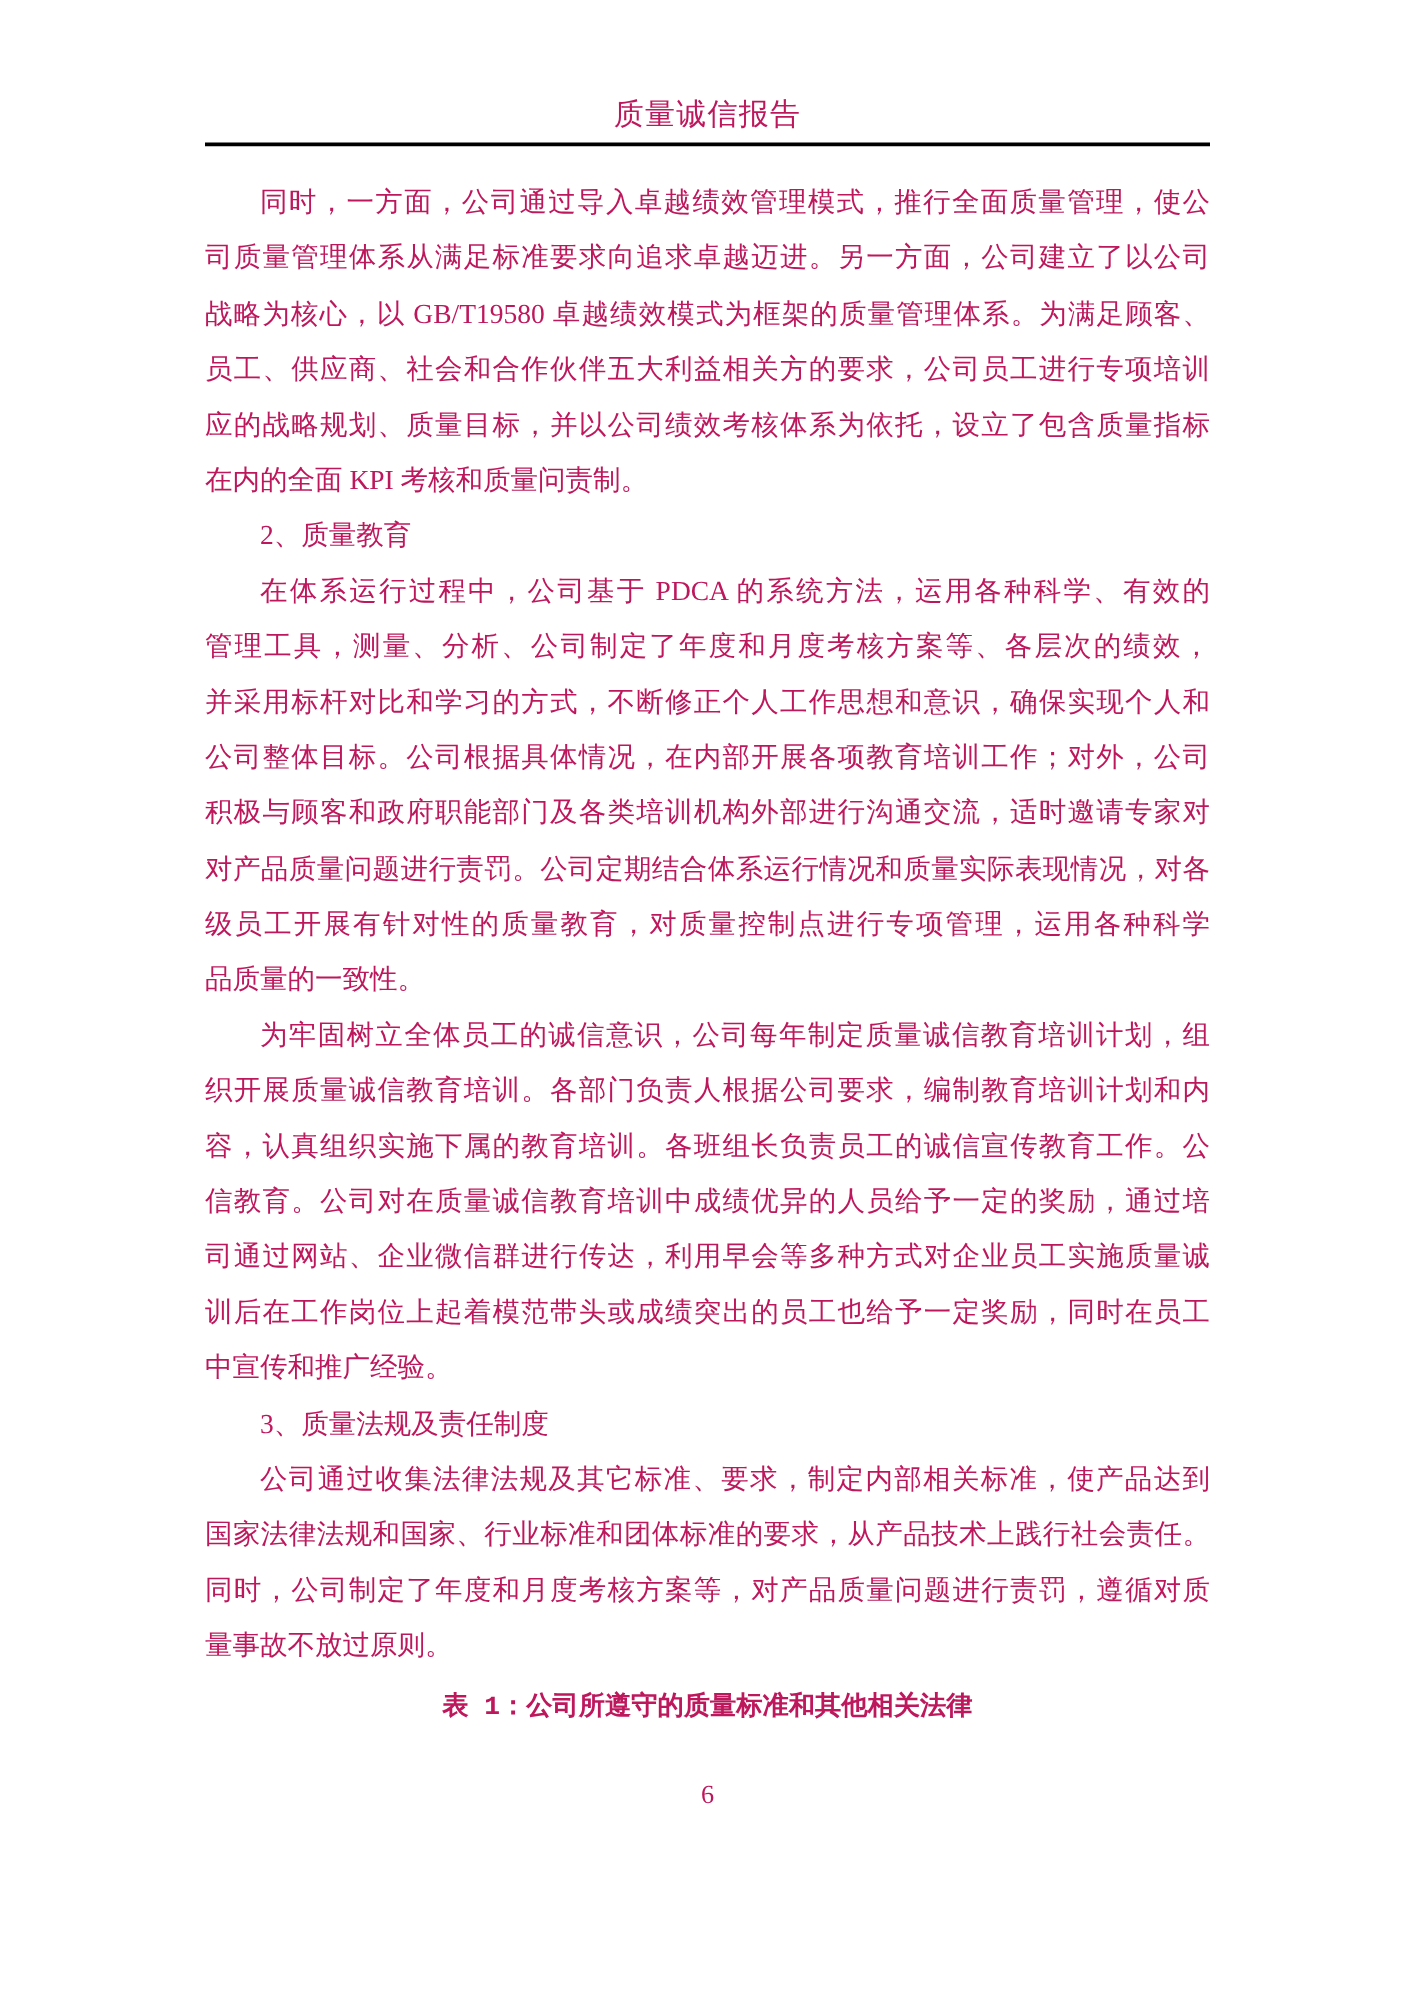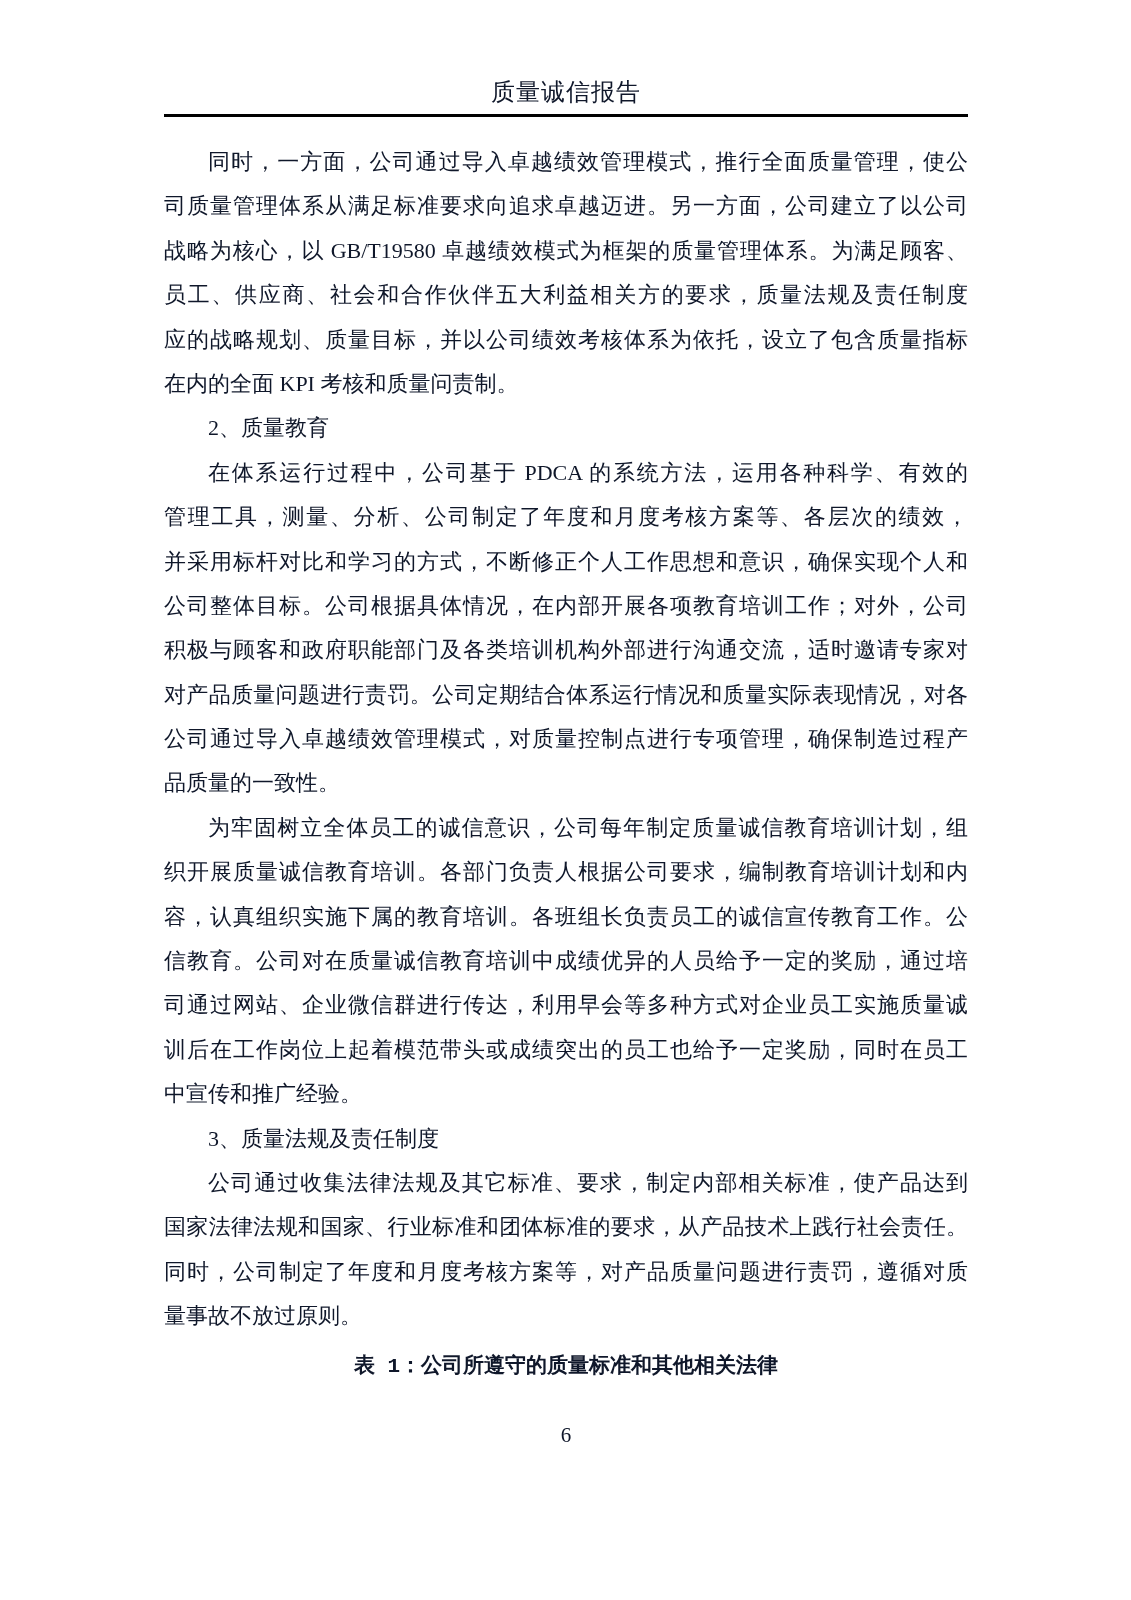--- a/index.html
+++ b/index.html
@@ -6,21 +6,21 @@
   html, body {
     margin: 0;
     padding: 0;
     background: #ffffff;
   }
   .page {
     position: relative;
     width: 1131px;
     height: 1600px;
     background: #ffffff;
-    color: #0f172a;
+    color: #be185d;
     font-family: "Liberation Serif", "DejaVu Serif", serif;
     overflow: hidden;
   }
   .page-inner {
     position: absolute;
     left: 164px;
     top: 0;
     width: 804px;
   }
   
@@ -86,37 +86,37 @@
       <div class="doc-header-rule"></div>
     </div>
 
     <div class="doc-body">
 
 
       <div class="para">
         <div class="line indent just">同时，一方面，公司通过导入卓越绩效管理模式，推行全面质量管理，使公</div>
         <div class="line just">司质量管理体系从满足标准要求向追求卓越迈进。另一方面，公司建立了以公司</div>
         <div class="line just">战略为核心，以 GB/T19580 卓越绩效模式为框架的质量管理体系。为满足顾客、</div>
-        <div class="line just">员工、供应商、社会和合作伙伴五大利益相关方的要求，质量法规及责任制度</div>
+        <div class="line just">员工、供应商、社会和合作伙伴五大利益相关方的要求，公司员工进行专项培训</div>
         <div class="line just">应的战略规划、质量目标，并以公司绩效考核体系为依托，设立了包含质量指标</div>
         <div class="line">在内的全面 KPI 考核和质量问责制。</div>
       </div>
 
       <div class="para">
         <div class="line indent">2、质量教育</div>
       </div>
 
       <div class="para">
         <div class="line indent just">在体系运行过程中，公司基于 PDCA 的系统方法，运用各种科学、有效的</div>
         <div class="line just">管理工具，测量、分析、公司制定了年度和月度考核方案等、各层次的绩效，</div>
         <div class="line just">并采用标杆对比和学习的方式，不断修正个人工作思想和意识，确保实现个人和</div>
         <div class="line just">公司整体目标。公司根据具体情况，在内部开展各项教育培训工作；对外，公司</div>
         <div class="line just">积极与顾客和政府职能部门及各类培训机构外部进行沟通交流，适时邀请专家对</div>
         <div class="line just">对产品质量问题进行责罚。公司定期结合体系运行情况和质量实际表现情况，对各</div>
-        <div class="line just">公司通过导入卓越绩效管理模式，对质量控制点进行专项管理，确保制造过程产</div>
+        <div class="line just">级员工开展有针对性的质量教育，对质量控制点进行专项管理，运用各种科学</div>
         <div class="line">品质量的一致性。</div>
       </div>
 
       <div class="para">
         <div class="line indent just">为牢固树立全体员工的诚信意识，公司每年制定质量诚信教育培训计划，组</div>
         <div class="line just">织开展质量诚信教育培训。各部门负责人根据公司要求，编制教育培训计划和内</div>
         <div class="line just">容，认真组织实施下属的教育培训。各班组长负责员工的诚信宣传教育工作。公</div>
         <div class="line just">信教育。公司对在质量诚信教育培训中成绩优异的人员给予一定的奖励，通过培</div>
         <div class="line just">司通过网站、企业微信群进行传达，利用早会等多种方式对企业员工实施质量诚</div>
         <div class="line just">训后在工作岗位上起着模范带头或成绩突出的员工也给予一定奖励，同时在员工</div>

